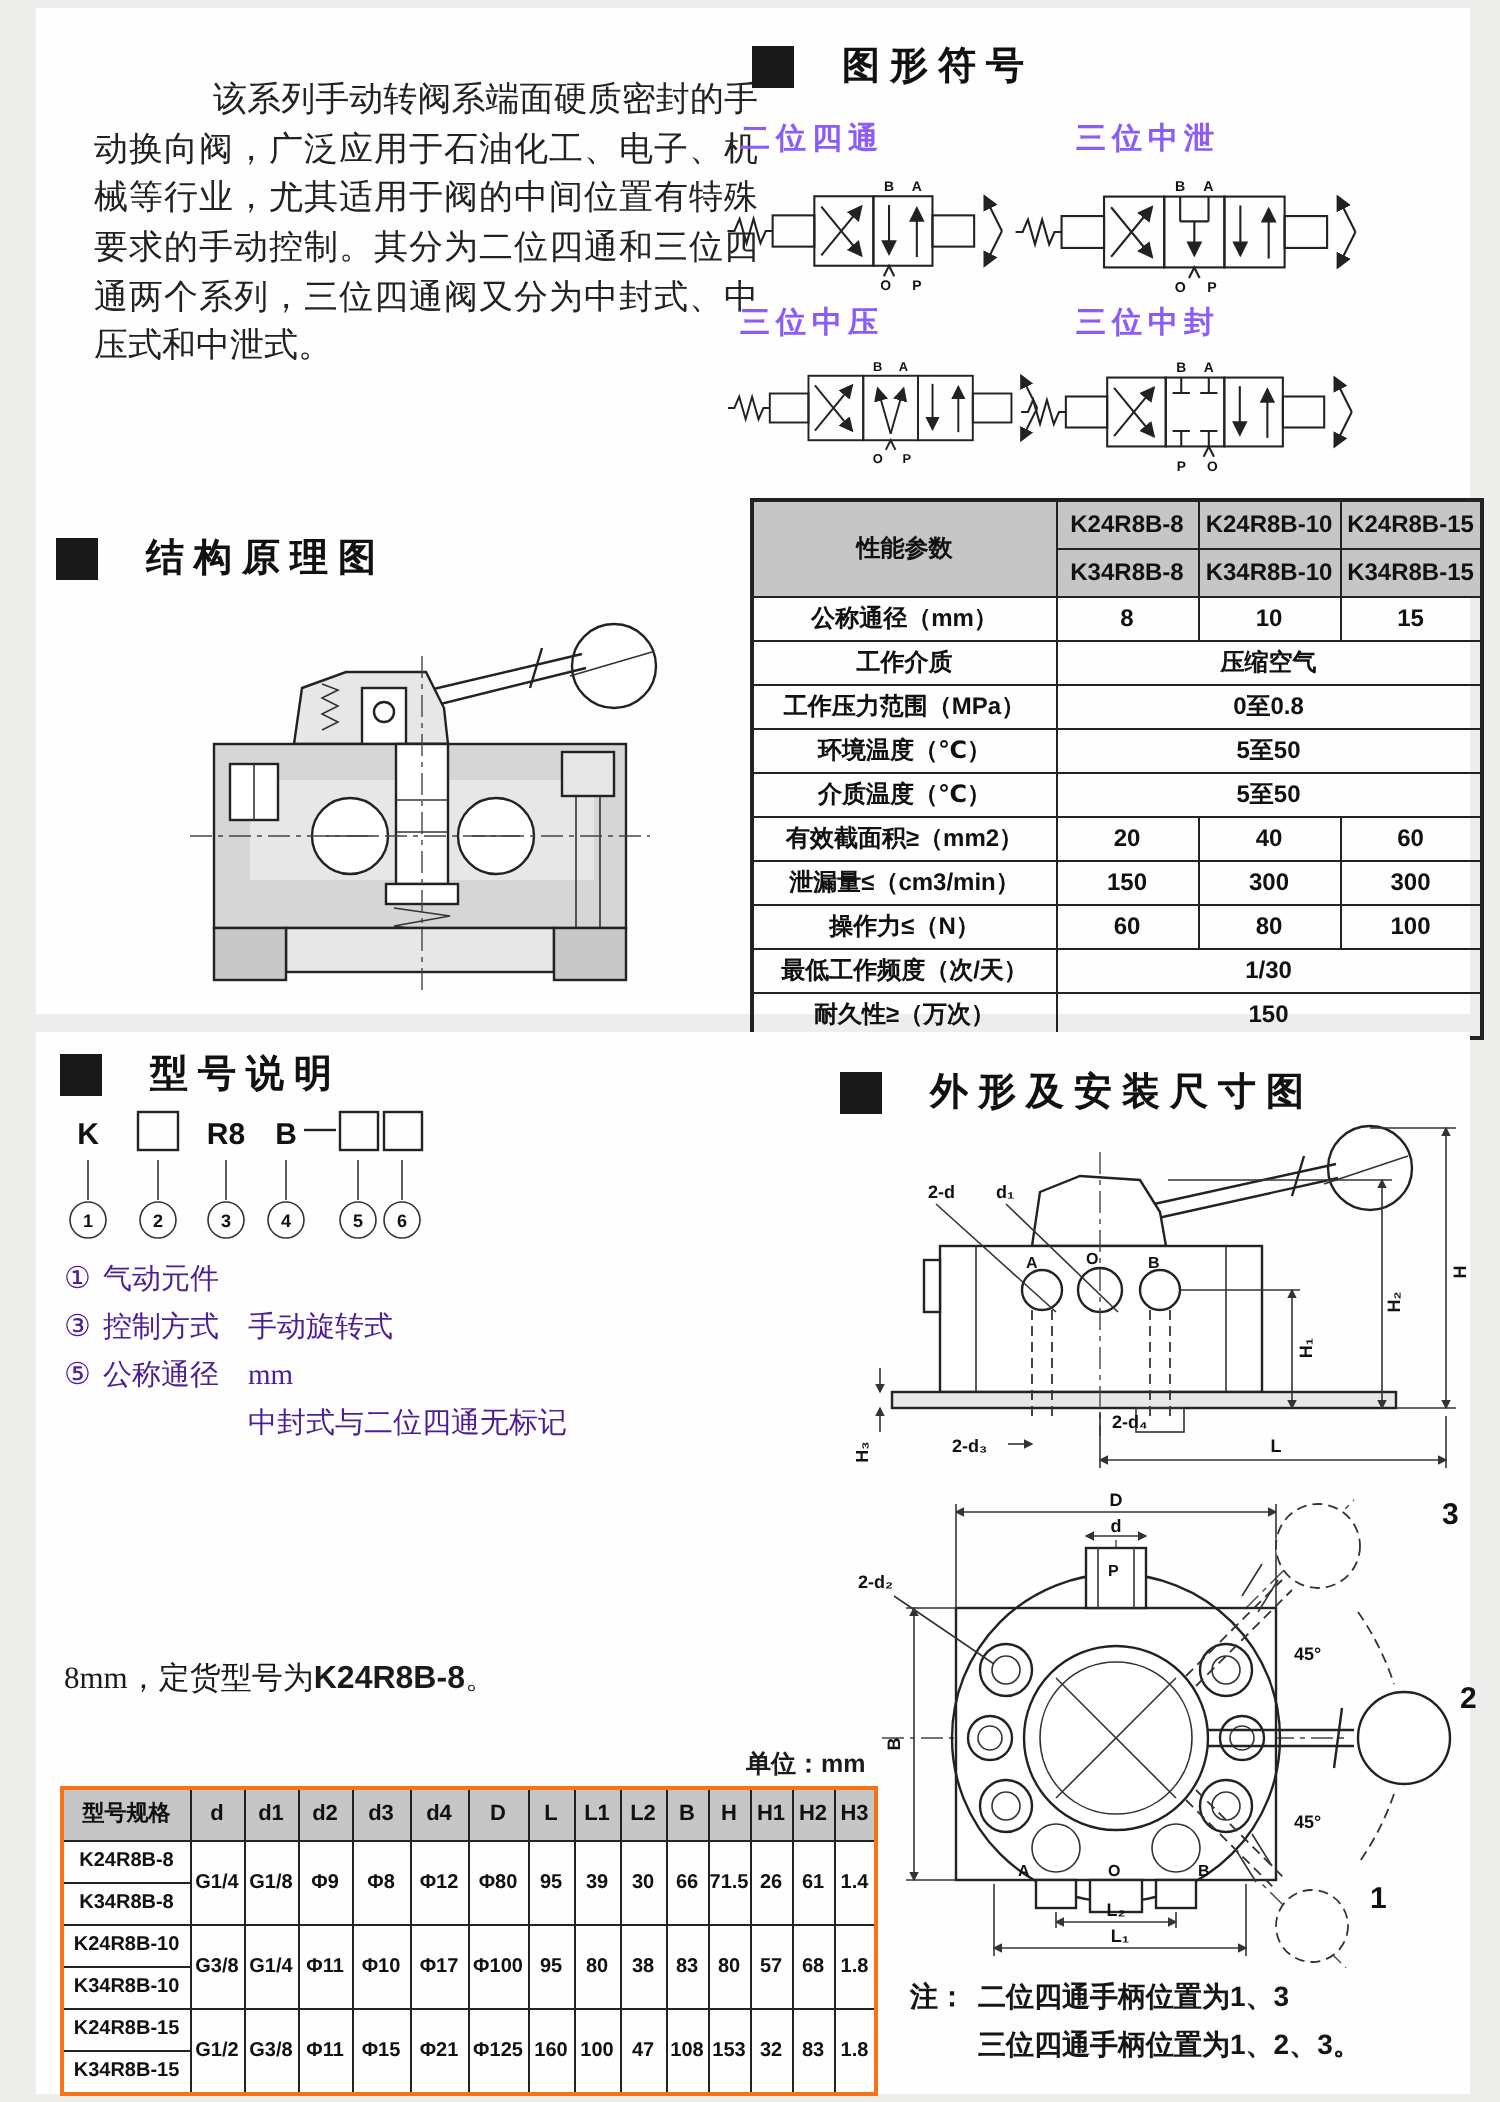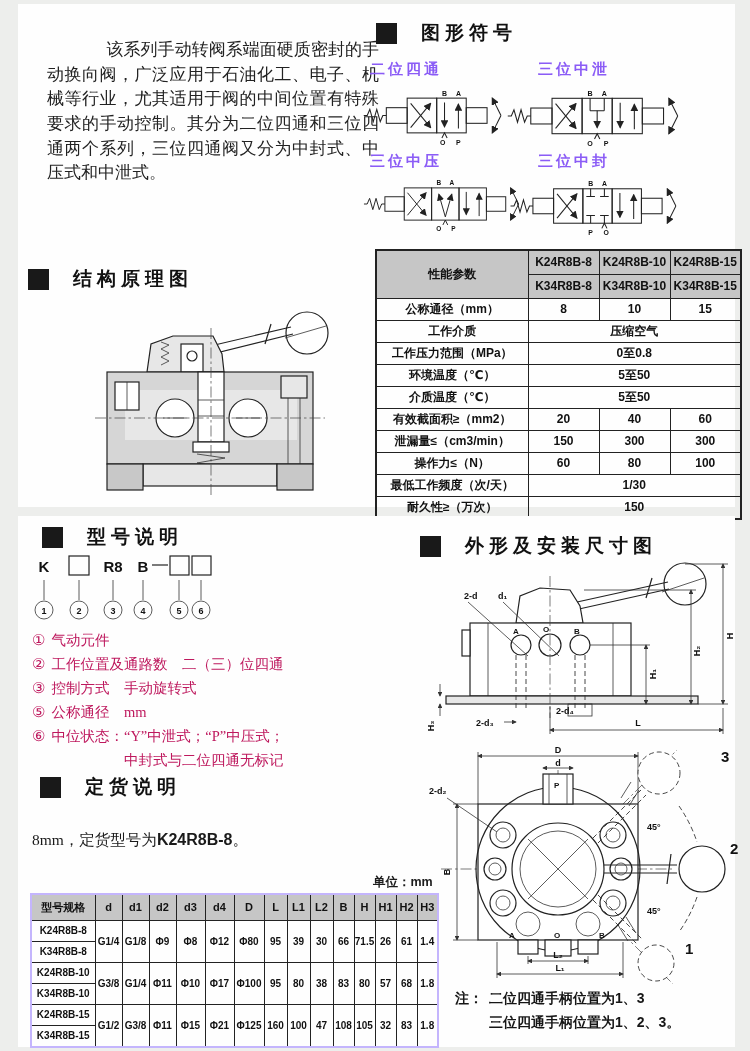--- a/index.html
+++ b/index.html
@@ -14,27 +14,27 @@
   .sec-tt{font-size:19px;font-weight:700;letter-spacing:5px;color:#111;}
   .intro{font-family:"Liberation Serif","DejaVu Serif",serif;font-size:17px;line-height:1.45;
          text-indent:3.5em;text-align:justify;color:#222;margin:12px;}
   .sym-label{font-size:15px;font-weight:700;letter-spacing:3px;color:#8b5cf6;}
   
   table{border-collapse:collapse;}
   .sp-table{width:365px;table-layout:fixed;font-size:12px;font-weight:700;color:#111;}
   .sp-table td,.sp-table th{border:1px solid #222;text-align:center;padding:0;height:21px;line-height:1.1;}
   .sp-table .hdr{background:#c6c6c6;font-size:12px;height:23px;}
   .sp-table{border:2px solid #222;}
-  .dim-table{width:340px;table-layout:fixed;font-size:10px;font-weight:700;color:#111;border:2px solid #c4b5fd;}
+  .dim-table{width:340px;table-layout:fixed;font-size:10px;font-weight:700;color:#111;border:2px solid #f97316;}
   .dim-table td,.dim-table th{border:1px solid #222;text-align:center;padding:0;height:20px;line-height:1;}
   .dim-table th{background:#c6c6c6;font-size:11px;height:25px;}
   .model-cell{font-size:10px;}
   
   .exp-item{position:relative;font-family:"Liberation Serif","DejaVu Serif",serif;
-            font-size:14.5px;line-height:24px;color:#be185d;white-space:nowrap;}
+            font-size:14.5px;line-height:24px;color:#4c1d95;white-space:nowrap;}
   .exp-num{font-size:15px;margin-right:6px;}
   .order-text{font-family:"Liberation Serif","DejaVu Serif",serif;font-size:15.5px;line-height:1.55;color:#1a1a1a;margin:0;}
   .order-text b{font-family:"Liberation Sans",sans-serif;font-size:16px;}
   .unit{font-size:12.5px;font-weight:700;}
   .note{font-size:14px;font-weight:700;line-height:24px;color:#161616;display:flex;}
   .note .pfx{margin-right:6px;}
   
   .ln{stroke:#222;fill:none;stroke-width:1.2;}
   .thin{stroke:#333;fill:none;stroke-width:.8;}
   .cl{stroke:#444;fill:none;stroke-width:.7;stroke-dasharray:11 3 2.5 3;}
@@ -269,21 +269,21 @@
       <tr>
         <td>耐久性≥（万次）</td>
         <td colspan="3">150</td>
       </tr>
     </tbody>
       </table>
   </div>
 
   <div class="panel" id="panel-bottom">
 
-    <div class="sec-hdr" style="left:12px;top:8px;margin-left:12px;">
+    <div class="sec-hdr" style="left:12px;top:8px;">
       <div class="sec-sq"></div>
       <span class="sec-tt">型号说明</span>
     </div>
 
     <svg class="abs" style="left:12px;top:38px;" width="210" height="72" viewBox="0 0 210 72">
       <text class="stb" x="14" y="18" text-anchor="middle">K</text>
       <rect class="ln" x="39" y="2" width="20" height="19"></rect>
       <text class="stb" x="83" y="18" text-anchor="middle">R8</text>
       <text class="stb" x="113" y="18" text-anchor="middle">B</text>
       <line class="ln" x1="122" y1="11" x2="138" y2="11"></line>
@@ -304,31 +304,25 @@
       <text class="st" x="14" y="59.5" text-anchor="middle">1</text>
       <text class="st" x="49" y="59.5" text-anchor="middle">2</text>
       <text class="st" x="83" y="59.5" text-anchor="middle">3</text>
       <text class="st" x="113" y="59.5" text-anchor="middle">4</text>
       <text class="st" x="149" y="59.5" text-anchor="middle">5</text>
       <text class="st" x="171" y="59.5" text-anchor="middle">6</text>
     </svg>
 
     <div class="abs" style="left:14px;top:112px;">
       <div class="exp-item"><span class="exp-num">①</span><span>气动元件</span></div>
-      <div class="exp-item"><span class="exp-num">②</span><span>工作位置及通路数　二（三）位四通</span></div>
       <div class="exp-item"><span class="exp-num">③</span><span>控制方式　手动旋转式</span></div>
       <div class="exp-item"><span class="exp-num">⑤</span><span>公称通径　mm</span></div>
-      <div class="exp-item"><span class="exp-num">⑥</span><span>中位状态：“Y”中泄式；“P”中压式；</span></div>
       <div class="exp-item" style="padding-left:92px;"><span>中封式与二位四通无标记</span></div>
     </div>
 
-    <div class="sec-hdr" style="left:22px;top:258px;">
-      <div class="sec-sq"></div>
-      <span class="sec-tt">定货说明</span>
-    </div>
     <p class="abs order-text" style="left:14px;top:288px;width:345px;">
       <span style="display:inline-block;width:3em;"></span><br>
       <span>8mm，定货型号为</span><b>K24R8B-8</b><span>。</span>
     </p>
 
     <div class="abs unit" style="left:355px;top:358px;">单位：mm</div>
     <table class="dim-table abs" style="left:12px;top:377px;">
       <colgroup>
         <col style="width:64px">
           <col style="width:27px">
@@ -409,21 +403,21 @@
         <td rowspan="2">G1/2</td>
         <td rowspan="2">G3/8</td>
         <td rowspan="2">Φ11</td>
         <td rowspan="2">Φ15</td>
         <td rowspan="2">Φ21</td>
         <td rowspan="2">Φ125</td>
         <td rowspan="2">160</td>
         <td rowspan="2">100</td>
         <td rowspan="2">47</td>
         <td rowspan="2">108</td>
-        <td rowspan="2">105</td>
+        <td rowspan="2">153</td>
         <td rowspan="2">32</td>
         <td rowspan="2">83</td>
         <td rowspan="2">1.8</td>
       </tr>
       <tr>
         <td class="model-cell">K34R8B-15</td>
       </tr>
     </tbody>
       </table>
 

